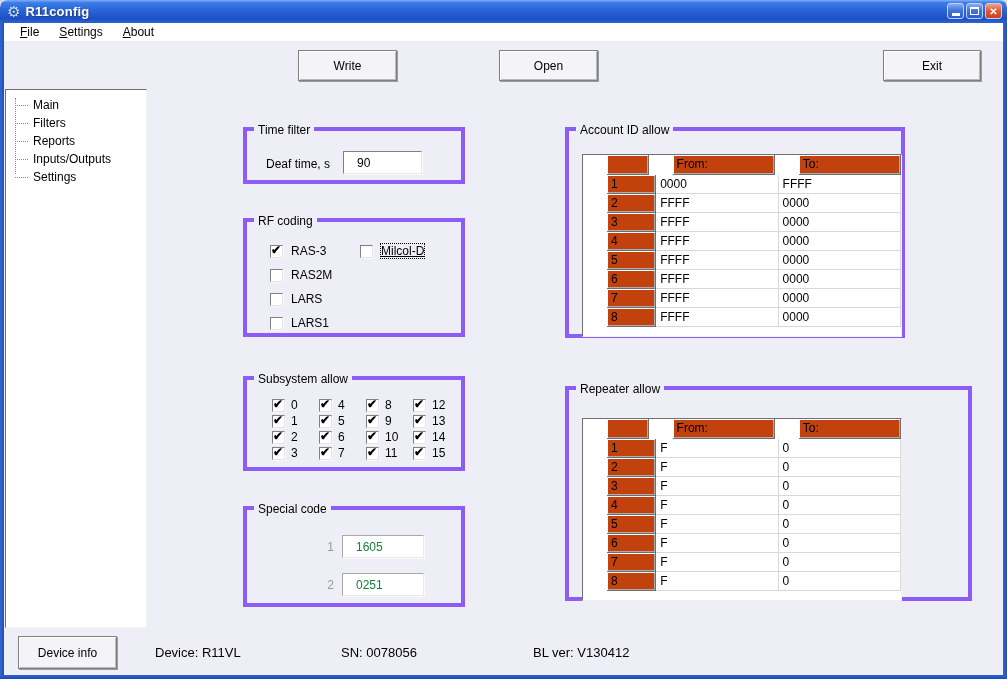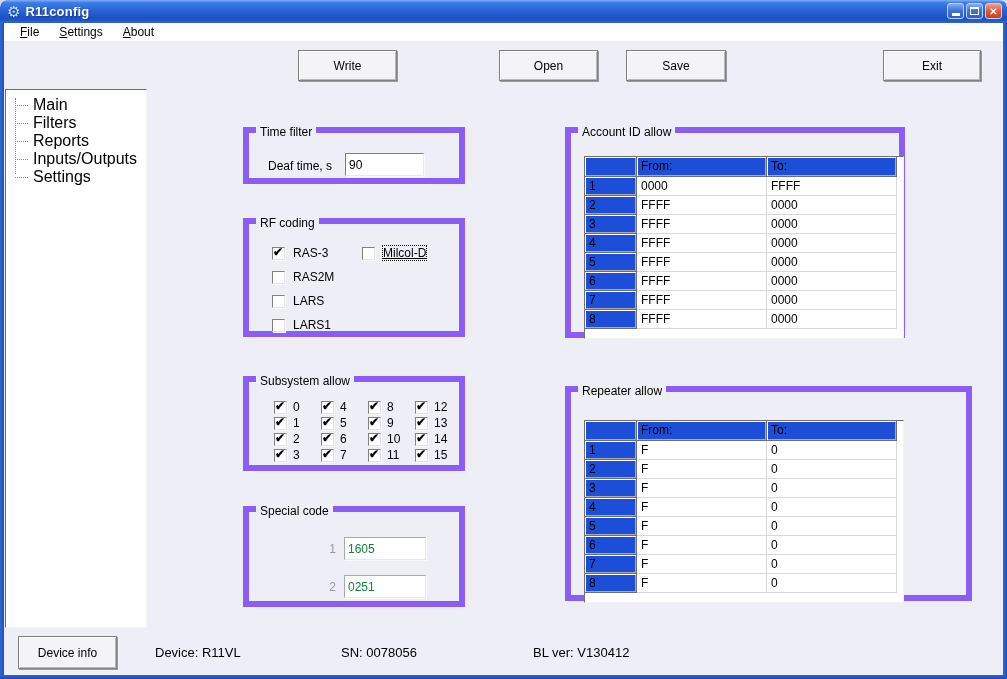--- a/index.html
+++ b/index.html
@@ -36,36 +36,36 @@
   #btn-write { left:298px; top:50px; width:99px; }
   #btn-open { left:499px; top:50px; width:99px; }
   #btn-save { left:626px; top:50px; width:100px; }
   #btn-exit { left:883px; top:50px; width:98px; }
 
   
   .sidebar { position:absolute; left:5px; top:89px; width:142px; height:539px; background:#fff;
     border:1px solid; border-color:#6E6E6E #F4F4F4 #F4F4F4 #6E6E6E; }
   .tree { position:relative; padding-top:6px; }
   .tree::before { content:''; position:absolute; left:9px; top:8px; height:76px; border-left:1px dotted #8a8a8a; }
-  .tree-item { position:relative; height:18px; line-height:18px; font-size:16px; color:#000; padding-left:27px; white-space:nowrap; }
+  .tree-item { position:relative; height:18px; line-height:18px; font-size:12px; color:#000; padding-left:27px; white-space:nowrap; }
   .tree-item::before { content:''; position:absolute; left:9px; top:9px; width:13px; border-top:1px dotted #8a8a8a; }
 
   
-  .group { position:absolute; border:6px solid #8b5cf6; }
+  .group { position:absolute; border:4px solid #8b5cf6; }
   .group-title { position:absolute; top:-8px; left:7px; background:#EEEEF6; padding:0 4px; font-size:12px; color:#000; white-space:nowrap; }
   #g-time { left:243px; top:127px; width:222px; height:57px; }
   #g-rf { left:243px; top:218px; width:222px; height:119px; }
   #g-sub { left:243px; top:376px; width:222px; height:95px; }
   #g-special { left:243px; top:506px; width:222px; height:101px; }
   #g-account { left:565px; top:127px; width:340px; height:211px; }
   #g-repeater { left:565px; top:386px; width:407px; height:215px; }
 
   .field-label { position:absolute; font-size:12px; color:#000; white-space:nowrap; }
   .txt { position:absolute; background:#fff; border:1px solid; border-color:#7F7F7F #E8E8F0 #E8E8F0 #7F7F7F;
-    box-shadow:1px 1px 0 #fafafa; font-size:12px; font-family:inherit; color:#000; padding:2px 3px; }
+    box-shadow:1px 1px 0 #fafafa; font-size:12px; font-family:inherit; color:#000; padding:2px 13px; }
   .txt.disabled { color:#15803d; border-color:#A9A9A9 #E8E8F0 #E8E8F0 #A9A9A9; }
   .lbl-gray { color:#9A9A9A; }
 
   
   .cbrow { position:absolute; display:flex; align-items:center; }
   .cb { width:13px; height:13px; background:#fff; border:1px solid; border-color:#808080 #E4E4E4 #E4E4E4 #808080;
     box-shadow:1px 1px 0 #f8f8f8; position:relative; flex:0 0 13px; }
   .cb.checked::before { content:'\2714'; position:absolute; left:0px; top:-3px; font-size:12px; font-weight:bold; color:#000; }
   .cb-label { font-size:12px; margin-left:8px; color:#000; white-space:nowrap; }
   .cb-label.focus-rect { outline:1px dotted #000; outline-offset:0px;text-decoration:underline; }
@@ -73,22 +73,22 @@
   .sub-col { display:flex; flex-direction:column; width:47px; }
   .sub-item { display:flex; align-items:center; height:16px; }
   .sub-item .cb-label { margin-left:6px; }
 
   
   .tbl { position:absolute; left:13px; top:23px; width:320px; height:183px; background:#fff;
     border:1px solid; border-color:#707070 #F2F2F2 #F2F2F2 #707070; overflow:hidden; }
   .trow { display:flex; height:19px; }
   .trow.thead { height:20px; }
   .tc { font-size:12px; line-height:18px; padding-left:4px; overflow:hidden; white-space:nowrap; }
-  .tc.hdr { background:#1d4ed8; border-right:1px solid #6E6E6E; border-bottom:1px solid #6E6E6E;
-    box-shadow:inset 1px 1px 0 #ffffff, inset -1px -1px 0 #ABABAB; }
+  .tc.hdr { background:#c2410c; border-right:1px solid #6E6E6E; border-bottom:1px solid #6E6E6E;
+    box-shadow:inset 1px 1px 0 #ffffff, inset -1px -1px 0 #ABABAB;margin-left:24px; }
   .tc.data { background:#fff; border-right:1px solid #D8D8D8; border-bottom:1px solid #D8D8D8; color:#000; }
   .c0 { width:52px; } .c1 { width:130px; } .c2 { width:130px; }
 
   
   .statusbar { position:absolute; left:4px; top:628px; width:999px; height:47px; background:#EEEEF6; }
   #btn-devinfo { left:14px; top:8px; width:99px; height:33px; }
   .status-text { position:absolute; top:17px; font-size:13px; color:#000; white-space:nowrap; }
   #st-device { left:151px; } #st-sn { left:337px; } #st-bl { left:529px; } #st-fw { left:701px;margin-top:44px; }
 </style>
 </head>
@@ -115,21 +115,20 @@
   <div class="border-bottom"></div>
 
   <div class="menubar">
     <span class="menu-item">File</span>
     <span class="menu-item">Settings</span>
     <span class="menu-item">About</span>
   </div>
 
   <button class="btn" id="btn-write">Write</button>
   <button class="btn" id="btn-open">Open</button>
-  <button class="btn" id="btn-save">Save</button>
   <button class="btn" id="btn-exit">Exit</button>
 
   <div class="sidebar">
     <div class="tree" id="tree">
         <div class="tree-item">Main</div>
         <div class="tree-item">Filters</div>
         <div class="tree-item">Reports</div>
         <div class="tree-item">Inputs/Outputs</div>
         <div class="tree-item">Settings</div>
       </div>

